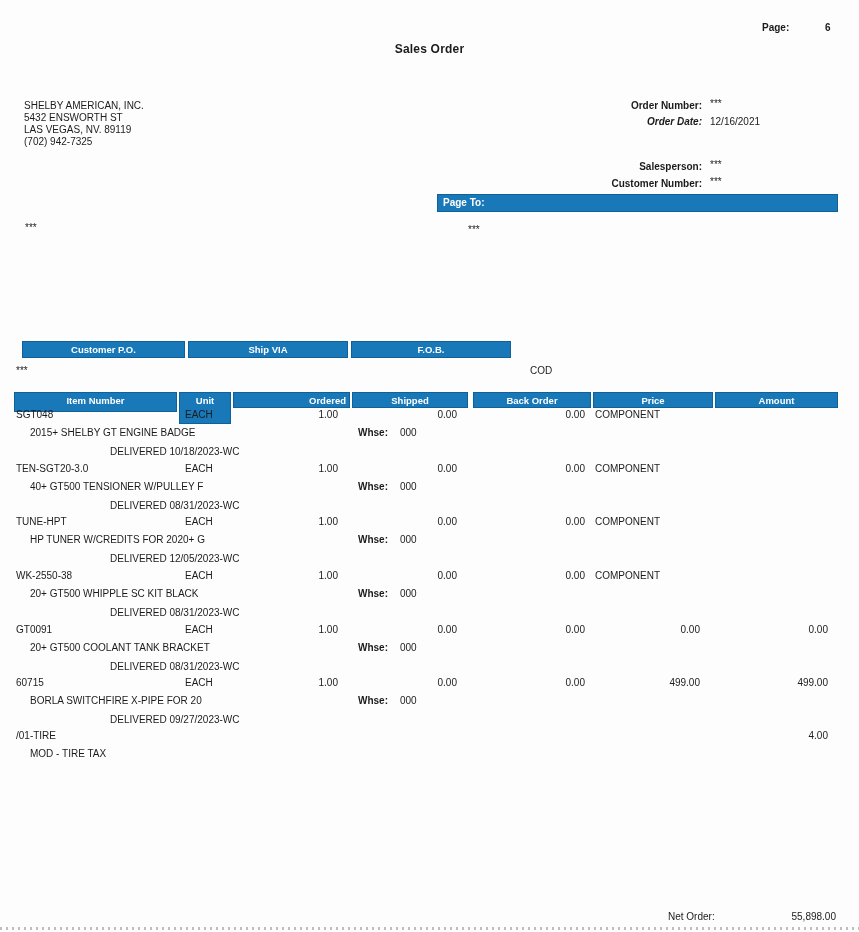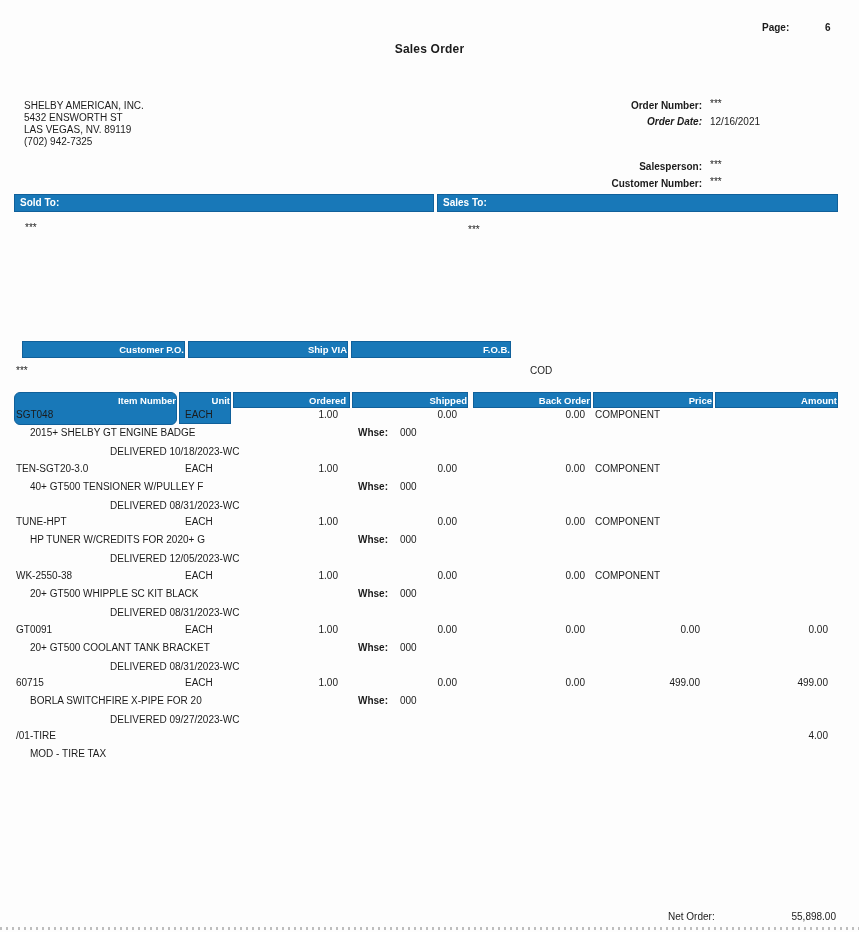--- a/index.html
+++ b/index.html
@@ -12,21 +12,21 @@
   .bold{font-weight:bold;}
   .title{
     position:absolute;left:0;right:0;top:42px;text-align:center;
     font-size:12px;font-weight:bold;letter-spacing:.2px;
   }
   .bluebar{
     position:absolute;background:#1878b8;color:#fff;font-weight:bold;
     border:1px solid #10609a;box-sizing:border-box;
   }
   .bar-label{padding-left:5px;line-height:16px;font-size:10px;}
-  .cell-center{text-align:right;line-height:15px;font-size:9.5px;}
+  .cell-center{text-align:center;line-height:15px;font-size:9.5px;}
   .right{text-align:right;}
   
   .item-row{position:absolute;left:0;width:859px;height:54px;}
   .c-item{position:absolute;left:16px;top:0;}
   .c-unit{position:absolute;left:185px;top:0;}
   .c-ord{position:absolute;left:222px;top:0;width:116px;text-align:right;}
   .c-shp{position:absolute;left:357px;top:0;width:100px;text-align:right;}
   .c-bo{position:absolute;left:480px;top:0;width:105px;text-align:right;}
   .c-price-component{position:absolute;left:595px;top:0;}
   .c-price-num{position:absolute;left:594px;top:0;width:106px;text-align:right;}
@@ -57,32 +57,31 @@
 
   <span class="abs bold right" style="left:520px;top:100px;width:182px;">Order Number:</span>
   <span class="abs" style="left:710px;top:98px;">***</span>
   <span class="abs bold right" style="left:520px;top:116px;width:182px;font-style:italic;">Order Date:</span>
   <span class="abs" style="left:710px;top:116px;">12/16/2021</span>
   <span class="abs bold right" style="left:520px;top:161px;width:182px;">Salesperson:</span>
   <span class="abs" style="left:710px;top:159px;">***</span>
   <span class="abs bold right" style="left:520px;top:178px;width:182px;">Customer Number:</span>
   <span class="abs" style="left:710px;top:176px;">***</span>
 
-  <div class="bluebar bar-label" style="left:14px;top:194px;width:420px;height:18px;">Sold To:</div>
-  <div class="bluebar bar-label" style="left:437px;top:194px;width:401px;height:18px;">Sales To:</div>
+  <div class="bluebar bar-label" style="left:437px;top:194px;width:401px;height:18px;">Page To:</div>
   <span class="abs" style="left:25px;top:222px;">***</span>
   <span class="abs" style="left:468px;top:224px;">***</span>
 
   <div class="bluebar cell-center" style="left:22px;top:341px;width:163px;height:17px;">Customer P.O.</div>
   <div class="bluebar cell-center" style="left:188px;top:341px;width:160px;height:17px;">Ship VIA</div>
   <div class="bluebar cell-center" style="left:351px;top:341px;width:160px;height:17px;">F.O.B.</div>
   <span class="abs" style="left:16px;top:365px;">***</span>
   <span class="abs" style="left:530px;top:365px;">COD</span>
 
-  <div class="bluebar cell-center" style="left:14px;top:392px;width:163px;height:33px;border-radius:6px;">Item Number</div>
+  <div class="bluebar cell-center" style="left:14px;top:392px;width:163px;height:20px;">Item Number</div>
   <div class="bluebar cell-center" style="left:179px;top:392px;width:52px;height:32px;">Unit</div>
   <div class="bluebar cell-center right" style="left:233px;top:392px;width:117px;height:16px;padding-right:3px;">Ordered</div>
   <div class="bluebar cell-center" style="left:352px;top:392px;width:116px;height:16px;">Shipped</div>
   <div class="bluebar cell-center" style="left:473px;top:392px;width:118px;height:16px;">Back Order</div>
   <div class="bluebar cell-center" style="left:593px;top:392px;width:120px;height:16px;">Price</div>
   <div class="bluebar cell-center" style="left:715px;top:392px;width:123px;height:16px;">Amount</div>
 
   <div class="item-row" style="top:409px;">
     <span class="c-item">SGT048</span>
     <span class="c-unit">EACH</span>

